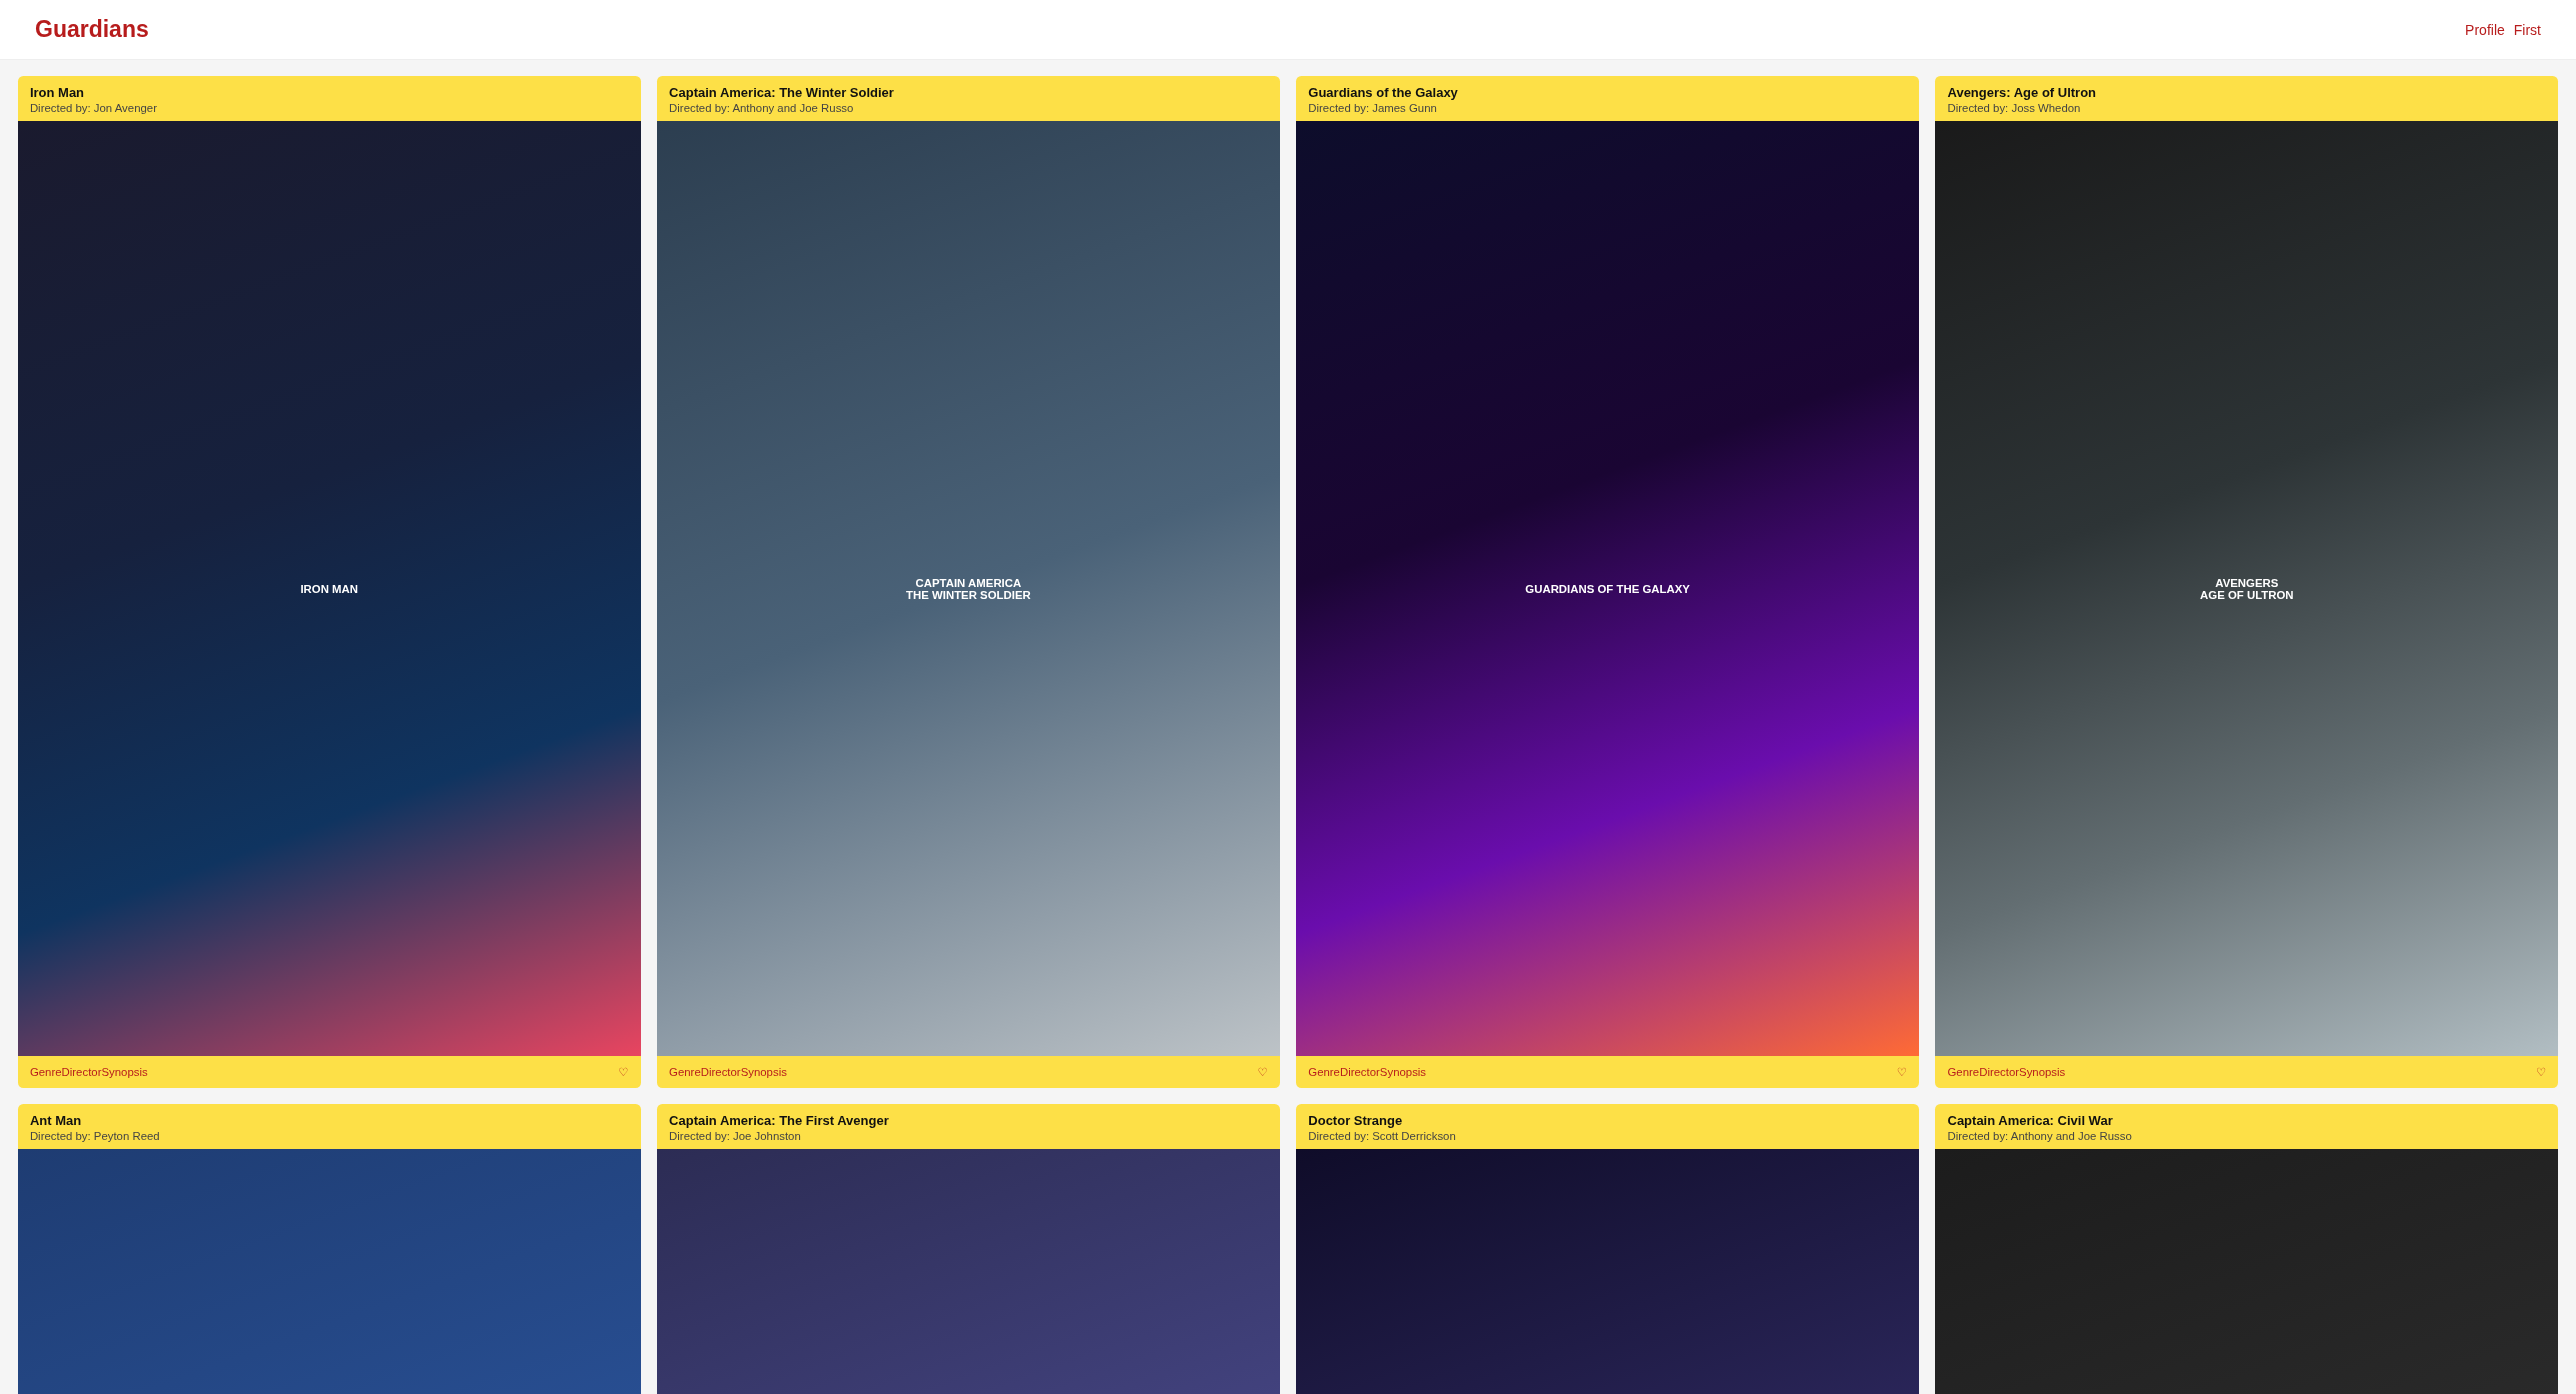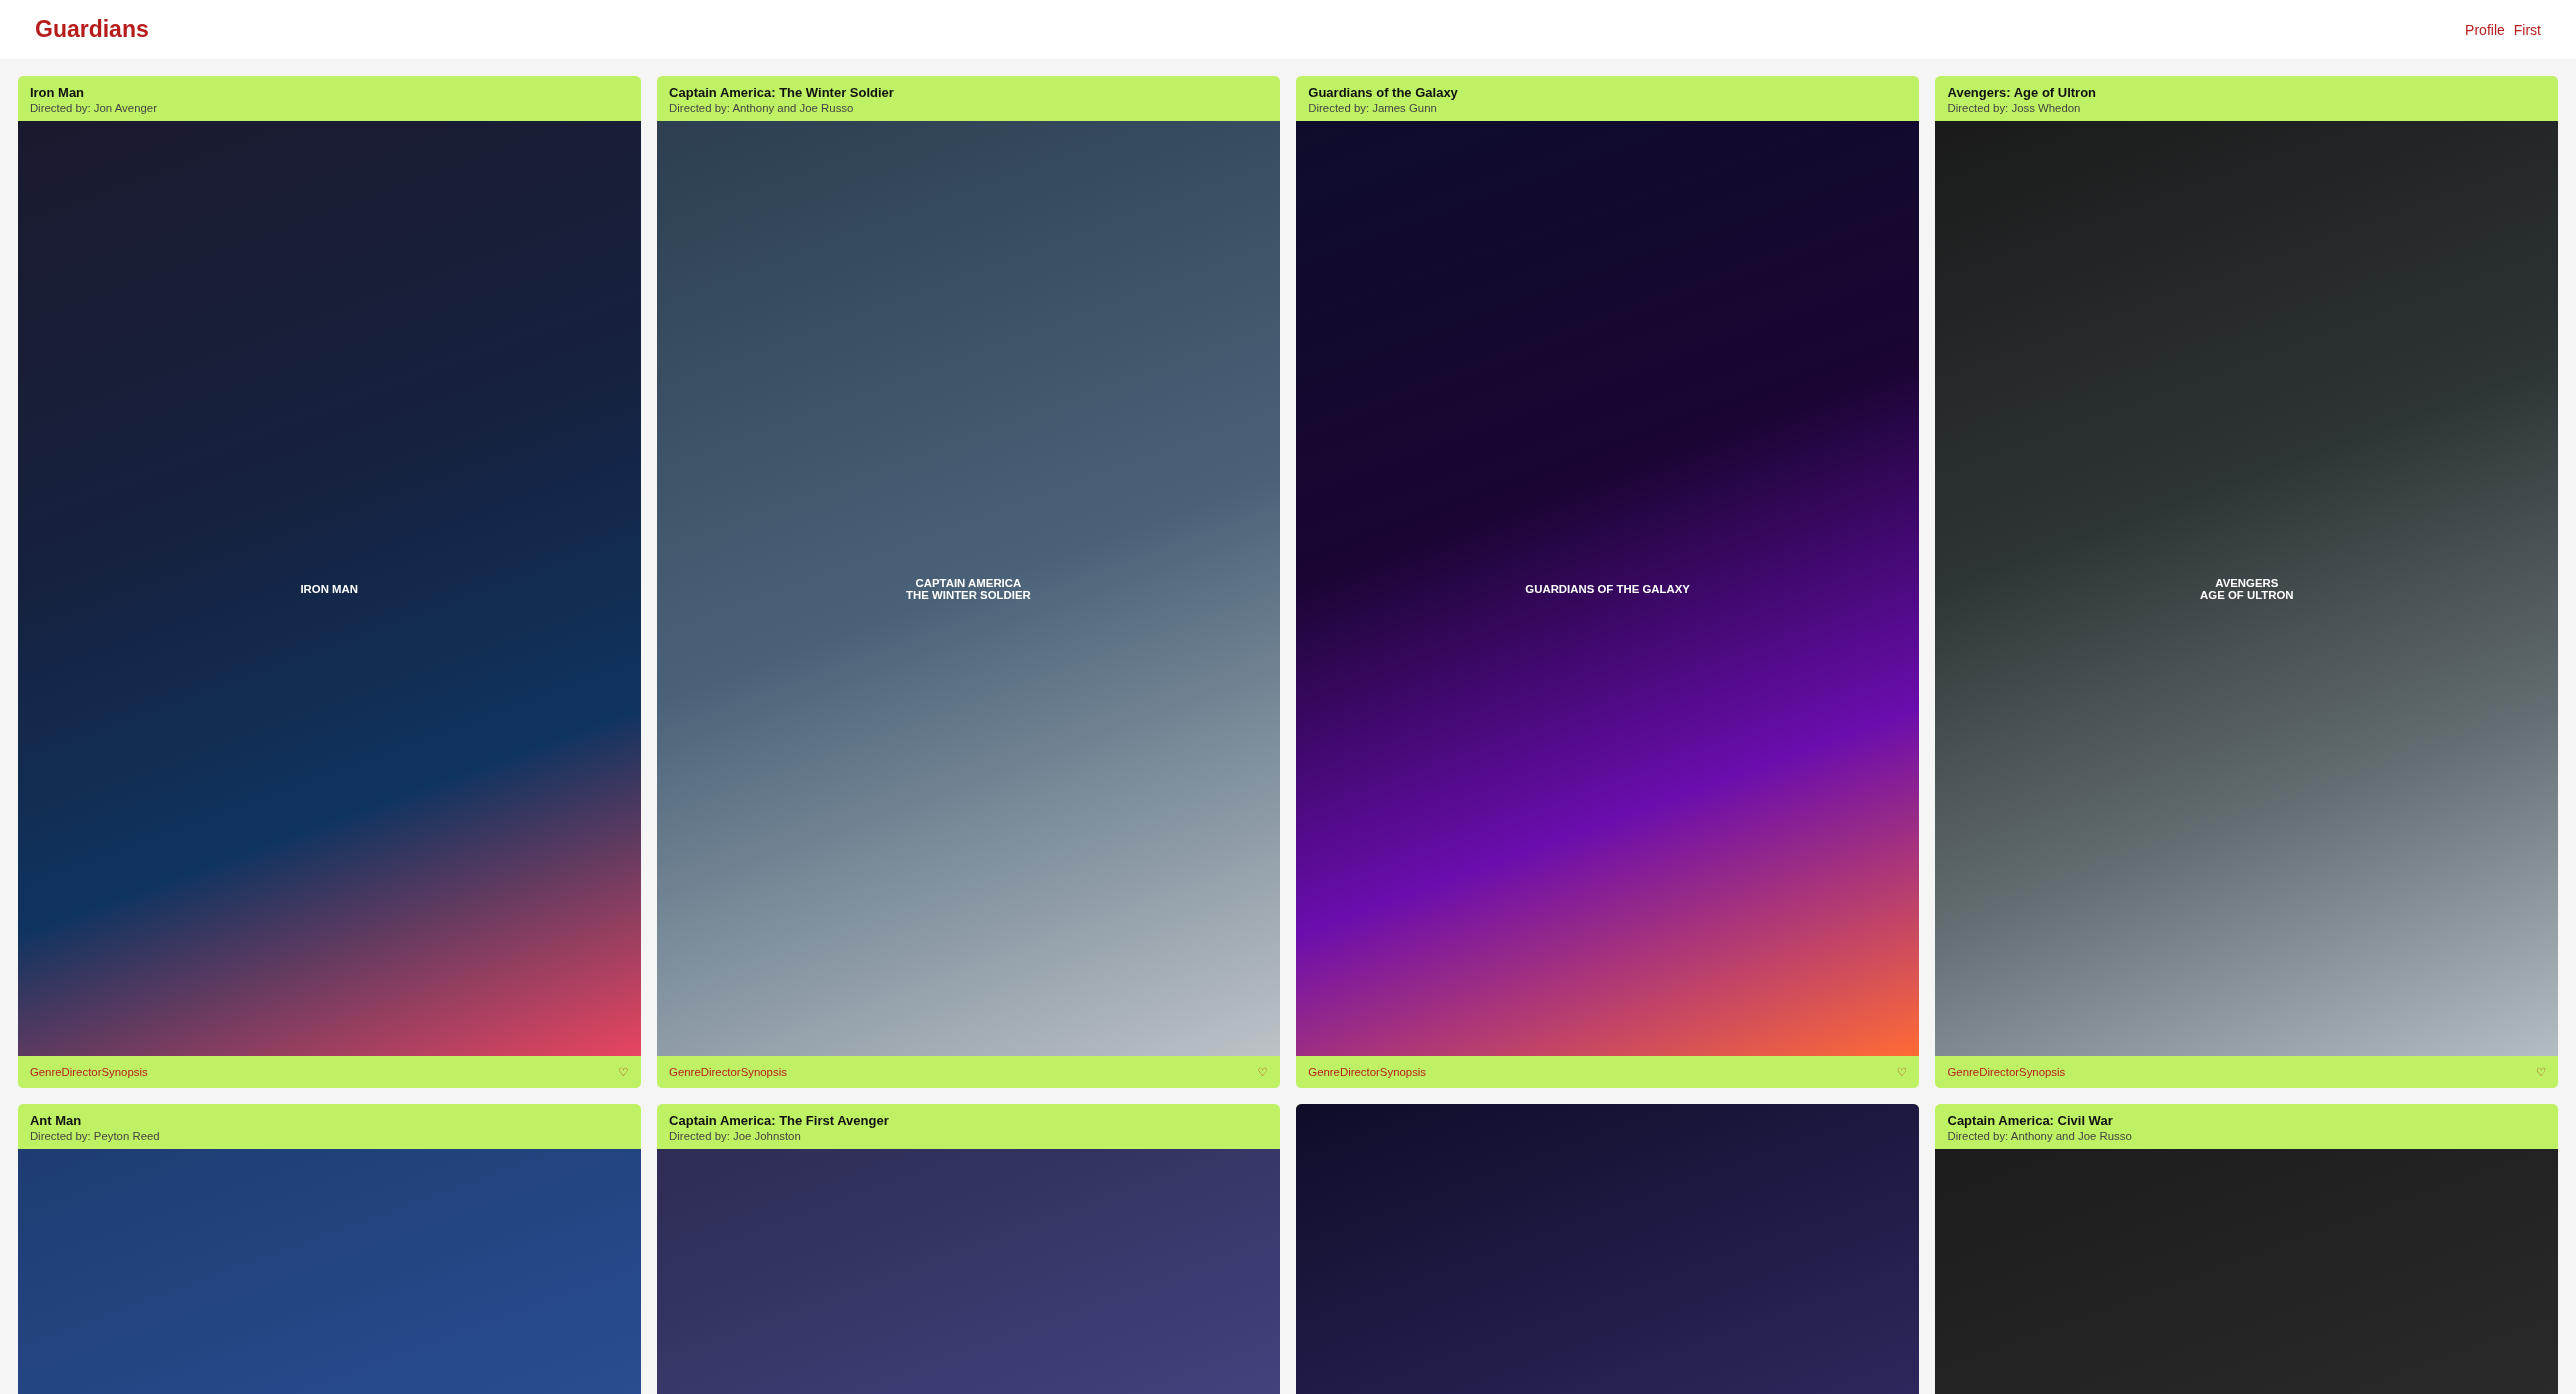--- a/index.html
+++ b/index.html
@@ -33,21 +33,21 @@
     .movie-grid {
       display: grid;
       grid-template-columns: repeat(4, 1fr);
       gap: 16px;
       padding: 16px 17.6px;
       background: #f5f5f5;
     }
 
     
     .movie-card {
-      background: #bef264;
+      background: #fde047;
       border-radius: 5.3px;
       overflow: hidden;
       display: flex;
       flex-direction: column;
     }
     .movie-card-header {
       padding: 8.8px 12.3px 7px;
     }
     .movie-title {
       font-size: 13px;
@@ -185,20 +185,24 @@
     <div class="movie-card-header">
       <div class="movie-title">Captain America: The First Avenger</div>
       <div class="movie-director">Directed by: Joe Johnston</div>
     </div>
     <div class="movie-poster-placeholder poster-capfirst">
       CAPTAIN AMERICA<br>THE FIRST AVENGER
     </div>
 
   </div>
     <div class="movie-card">
+    <div class="movie-card-header">
+      <div class="movie-title">Doctor Strange</div>
+      <div class="movie-director">Directed by: Scott Derrickson</div>
+    </div>
     <div class="movie-poster-placeholder poster-drstrange">
       DOCTOR STRANGE
     </div>
 
   </div>
     <div class="movie-card">
     <div class="movie-card-header">
       <div class="movie-title">Captain America: Civil War</div>
       <div class="movie-director">Directed by: Anthony and Joe Russo</div>
     </div>

